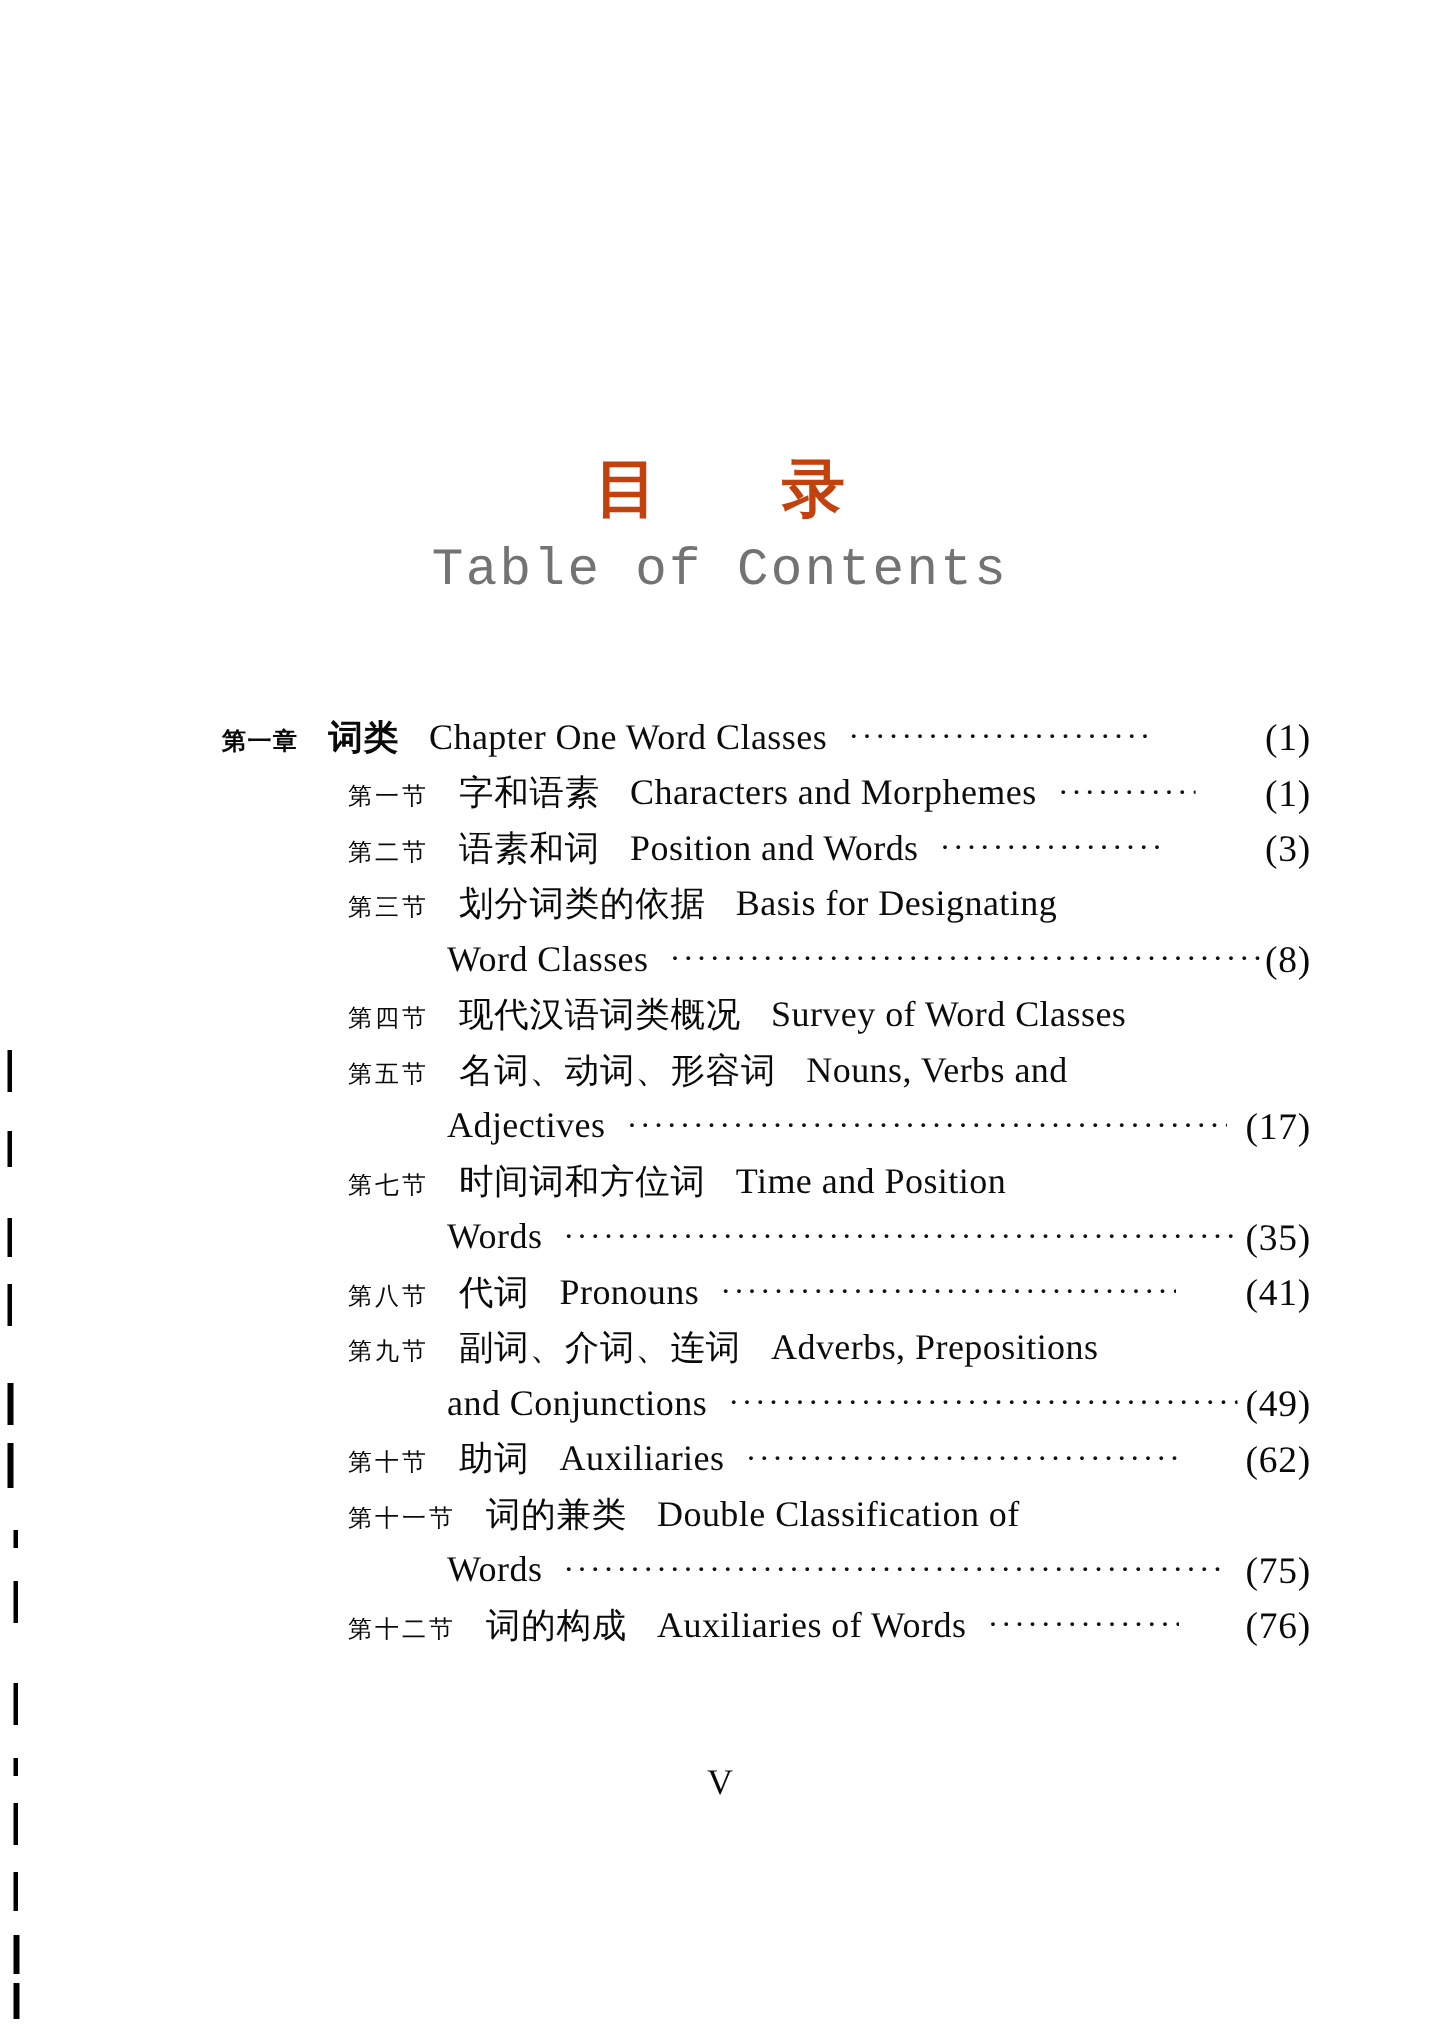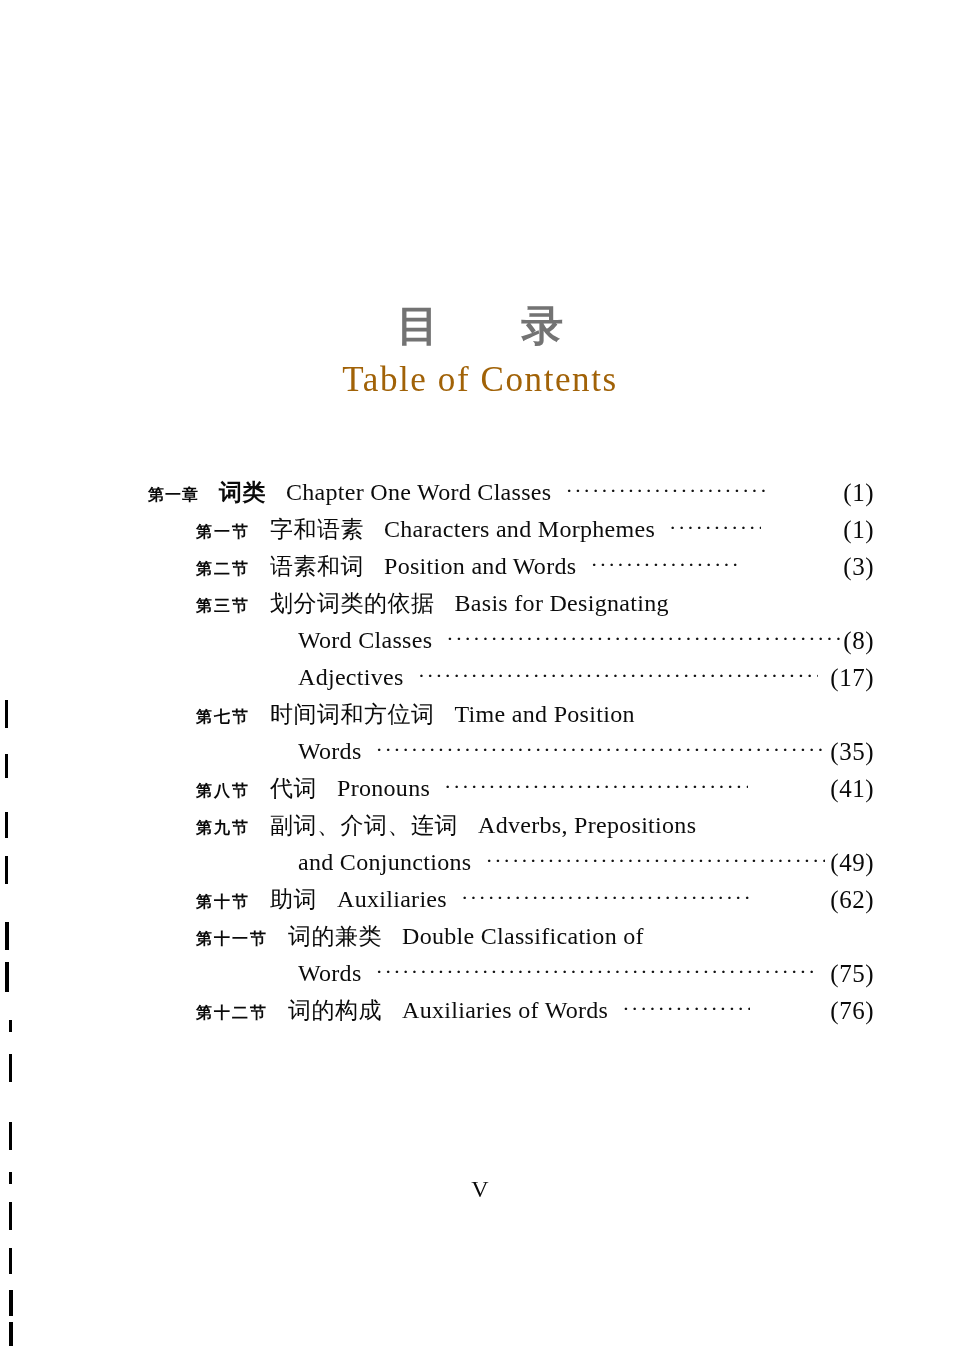--- a/index.html
+++ b/index.html
@@ -46,29 +46,29 @@
     top: 300px;
     text-align: center;
   }
   .title-cn {
     font-family: "DejaVu Sans", sans-serif;
     font-weight: 700;
     font-size: 42px;
     letter-spacing: 34px;
     text-indent: 34px;
     line-height: 52px;
-    color: #737373;
+    color: #c2410c;
   }
   .title-en {
     margin-top: 6px;
-    font-family: Liberation Serif, serif;
+    font-family: Liberation Mono, monospace;
     font-size: 35px;
     letter-spacing: 1.6px;
     line-height: 44px;
-    color: #a16207;
+    color: #737373;
   }
 
   
   .toc {
     position: absolute;
     left: 148px;
     top: 474px;
     width: 726px;
   }
   .toc-row {
@@ -87,22 +87,23 @@
     font-family: "DejaVu Sans", sans-serif;
     font-size: 16px;
     vertical-align: baseline;
     color: #0a0a0a;
   }
   .toc-row.chapter .label-cn {
     font-weight: 700;
     letter-spacing: 1px;
   }
   .toc-row.section .label-cn {
-    font-weight: 700;
+    font-weight: 400;
     letter-spacing: 2px;
+    margin-left: 36px;
   }
   .label-gap-sm { display: inline-block; width: 14px; }
   .label-gap-md { display: inline-block; width: 20px; }
 
   .title-cn-item {
     display: inline-block;
     font-family: "DejaVu Sans", sans-serif;
     font-size: 23px;
     letter-spacing: 0.5px;
     color: #0a0a0a;
@@ -186,20 +187,22 @@
     <div class="title-cn">目 录</div>
     <div class="title-en">Table of Contents</div>
   </div>
 
   <div class="toc">
       <div class="toc-row chapter"><span class="label-cn">第一章</span><span class="label-gap-md"></span><span class="title-cn-item">词类</span><span class="label-gap-md"></span><span class="title-en-item">Chapter One   Word Classes</span><span class="label-gap-sm"></span><span class="leader" style="width: 200px;"></span><span class="pageno">(1)</span></div>
       <div class="toc-row section"><span class="label-cn">第一节</span><span class="label-gap-md"></span><span class="title-cn-item">字和语素</span><span class="label-gap-md"></span><span class="title-en-item">Characters and Morphemes</span><span class="label-gap-sm"></span><span class="leader" style="width: 92px;"></span><span class="pageno">(1)</span></div>
       <div class="toc-row section"><span class="label-cn">第二节</span><span class="label-gap-md"></span><span class="title-cn-item">语素和词</span><span class="label-gap-md"></span><span class="title-en-item">Position and Words</span><span class="label-gap-sm"></span><span class="leader" style="width: 148px;"></span><span class="pageno">(3)</span></div>
       <div class="toc-row section"><span class="label-cn">第三节</span><span class="label-gap-md"></span><span class="title-cn-item">划分词类的依据</span><span class="label-gap-md"></span><span class="title-en-item">Basis for Designating</span></div>
       <div class="toc-row cont"><span class="title-en-item">Word Classes</span><span class="label-gap-sm"></span><span class="leader" style="width: 398px;"></span><span class="pageno">(8)</span></div>
+      <div class="toc-row section"><span class="label-cn">第四节</span><span class="label-gap-md"></span><span class="title-cn-item">现代汉语词类概况</span><span class="label-gap-md"></span><span class="title-en-item">Survey of Word Classes</span></div>
+      <div class="toc-row section"><span class="label-cn">第五节</span><span class="label-gap-md"></span><span class="title-cn-item">名词、动词、形容词</span><span class="label-gap-md"></span><span class="title-en-item">Nouns, Verbs and</span></div>
       <div class="toc-row cont"><span class="title-en-item">Adjectives</span><span class="label-gap-sm"></span><span class="leader" style="width: 400px;"></span><span class="pageno">(17)</span></div>
       <div class="toc-row section"><span class="label-cn">第七节</span><span class="label-gap-md"></span><span class="title-cn-item">时间词和方位词</span><span class="label-gap-md"></span><span class="title-en-item">Time and Position</span></div>
       <div class="toc-row cont"><span class="title-en-item">Words</span><span class="label-gap-sm"></span><span class="leader" style="width: 450px;"></span><span class="pageno">(35)</span></div>
       <div class="toc-row section"><span class="label-cn">第八节</span><span class="label-gap-md"></span><span class="title-cn-item">代词</span><span class="label-gap-md"></span><span class="title-en-item">Pronouns</span><span class="label-gap-sm"></span><span class="leader" style="width: 304px;"></span><span class="pageno">(41)</span></div>
       <div class="toc-row section"><span class="label-cn">第九节</span><span class="label-gap-md"></span><span class="title-cn-item">副词、介词、连词</span><span class="label-gap-md"></span><span class="title-en-item">Adverbs, Prepositions</span></div>
       <div class="toc-row cont"><span class="title-en-item">and Conjunctions</span><span class="label-gap-sm"></span><span class="leader" style="width: 340px;"></span><span class="pageno">(49)</span></div>
       <div class="toc-row section"><span class="label-cn">第十节</span><span class="label-gap-md"></span><span class="title-cn-item">助词</span><span class="label-gap-md"></span><span class="title-en-item">Auxiliaries</span><span class="label-gap-sm"></span><span class="leader" style="width: 288px;"></span><span class="pageno">(62)</span></div>
       <div class="toc-row section"><span class="label-cn">第十一节</span><span class="label-gap-md"></span><span class="title-cn-item">词的兼类</span><span class="label-gap-md"></span><span class="title-en-item">Double Classification of</span></div>
       <div class="toc-row cont"><span class="title-en-item">Words</span><span class="label-gap-sm"></span><span class="leader" style="width: 440px;"></span><span class="pageno">(75)</span></div>
       <div class="toc-row section"><span class="label-cn">第十二节</span><span class="label-gap-md"></span><span class="title-cn-item">词的构成</span><span class="label-gap-md"></span><span class="title-en-item">Auxiliaries of Words</span><span class="label-gap-sm"></span><span class="leader" style="width: 128px;"></span><span class="pageno">(76)</span></div>

